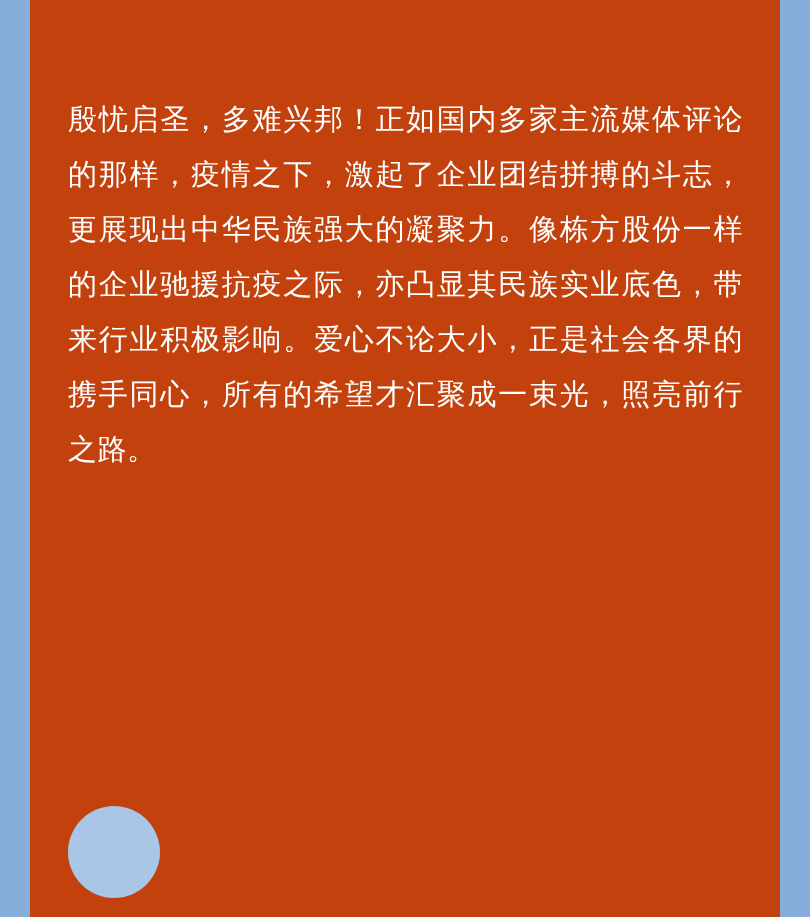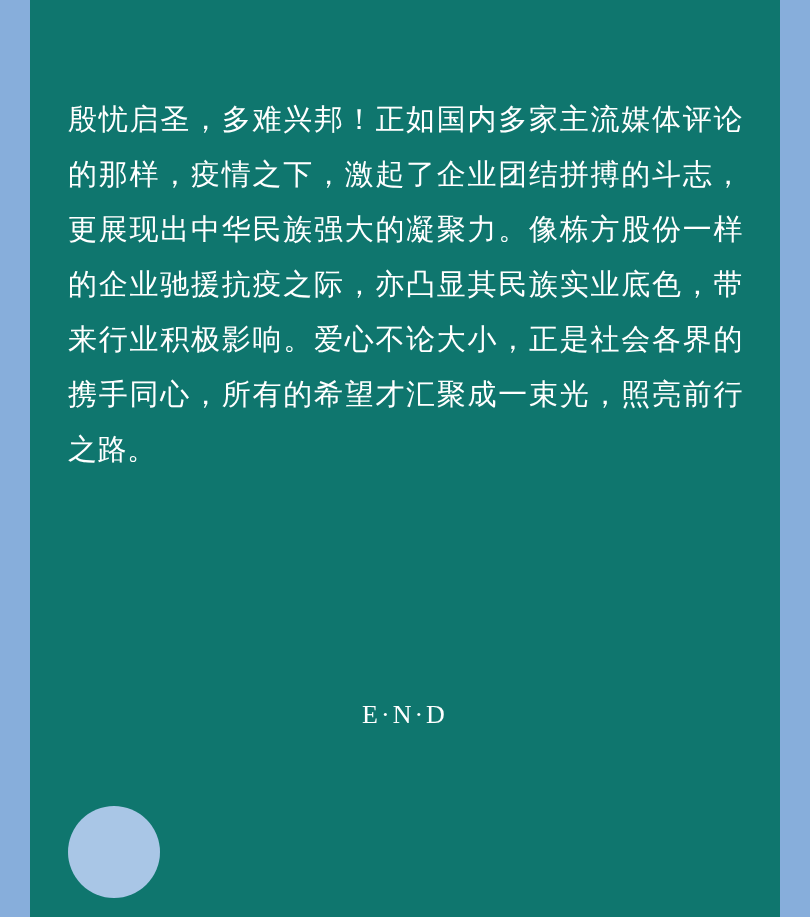--- a/index.html
+++ b/index.html
@@ -9,21 +9,21 @@
   body {
     width: 810px;
     height: 917px;
     background: #ffffff;
     font-family: "Liberation Sans", sans-serif;
   }
   .page {
     position: relative;
     width: 810px;
     height: 917px;
-    background: #0f766e;
+    background: #c2410c;
     overflow: hidden;
   }
   .left-stripe {
     position: absolute;
     left: 0;
     top: 0;
     width: 30px;
     height: 917px;
     background: #87aedb;
   }
@@ -72,16 +72,15 @@
 </style>
 </head>
 <body>
 
 <div class="page">
   <div class="left-stripe"></div>
   <div class="right-stripe"></div>
 
   <div class="body-text">殷忧启圣，多难兴邦！正如国内多家主流媒体评论的那样，疫情之下，激起了企业团结拼搏的斗志，更展现出中华民族强大的凝聚力。像栋方股份一样的企业驰援抗疫之际，亦凸显其民族实业底色，带来行业积极影响。爱心不论大小，正是社会各界的携手同心，所有的希望才汇聚成一束光，照亮前行之路。</div>
 
-  <div class="end-mark">E·N·D</div>
 
   <div class="circle-deco"></div>
 </div>
 
 </body></html>

